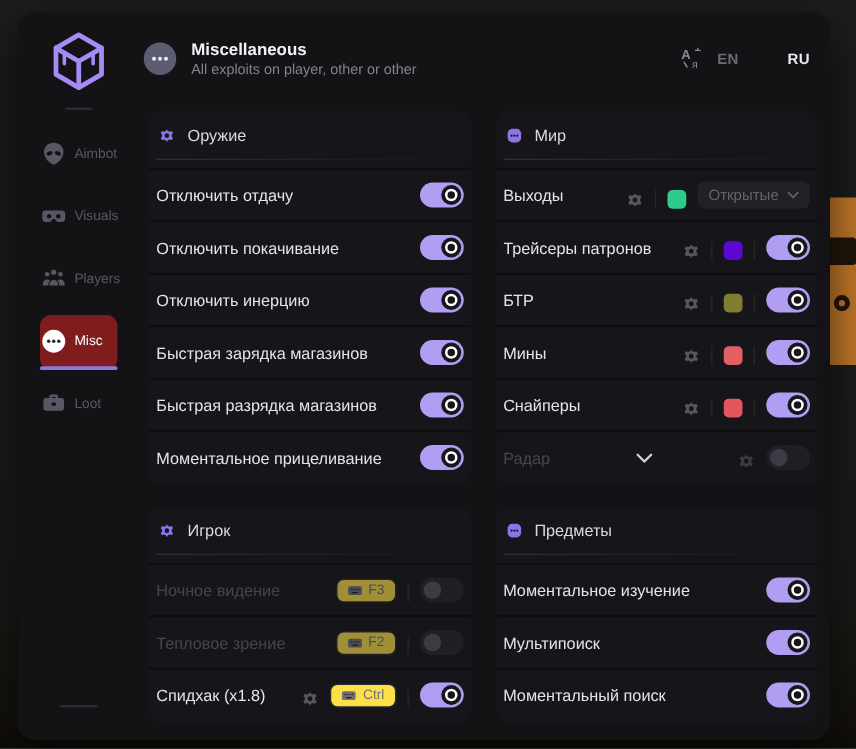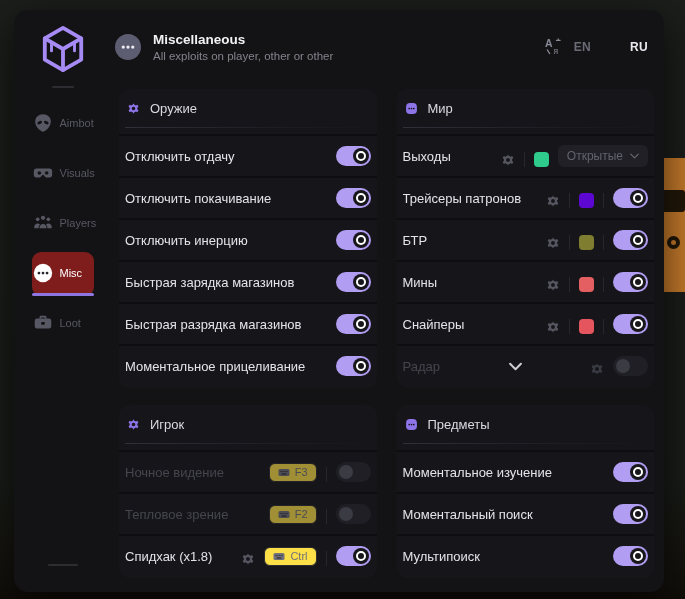--- a/index.html
+++ b/index.html
@@ -435,29 +435,29 @@
           <div class="section-divider"></div>
           <div class="row">
             <span class="row-label">Моментальное изучение</span>
             <div class="controls">
               <span class="toggle on">
                 <span class="knob"></span>
               </span>
             </div>
           </div>
           <div class="row">
+            <span class="row-label">Мультипоиск</span>
+            <div class="controls">
+              <span class="toggle on">
+                <span class="knob"></span>
+              </span>
+            </div>
+          </div>
+          <div class="row">
             <span class="row-label">Моментальный поиск</span>
-            <div class="controls">
-              <span class="toggle on">
-                <span class="knob"></span>
-              </span>
-            </div>
-          </div>
-          <div class="row">
-            <span class="row-label">Мультипоиск</span>
             <div class="controls">
               <span class="toggle on">
                 <span class="knob"></span>
               </span>
             </div>
           </div>
         </section>
       </div>
   </div>
 </div>

